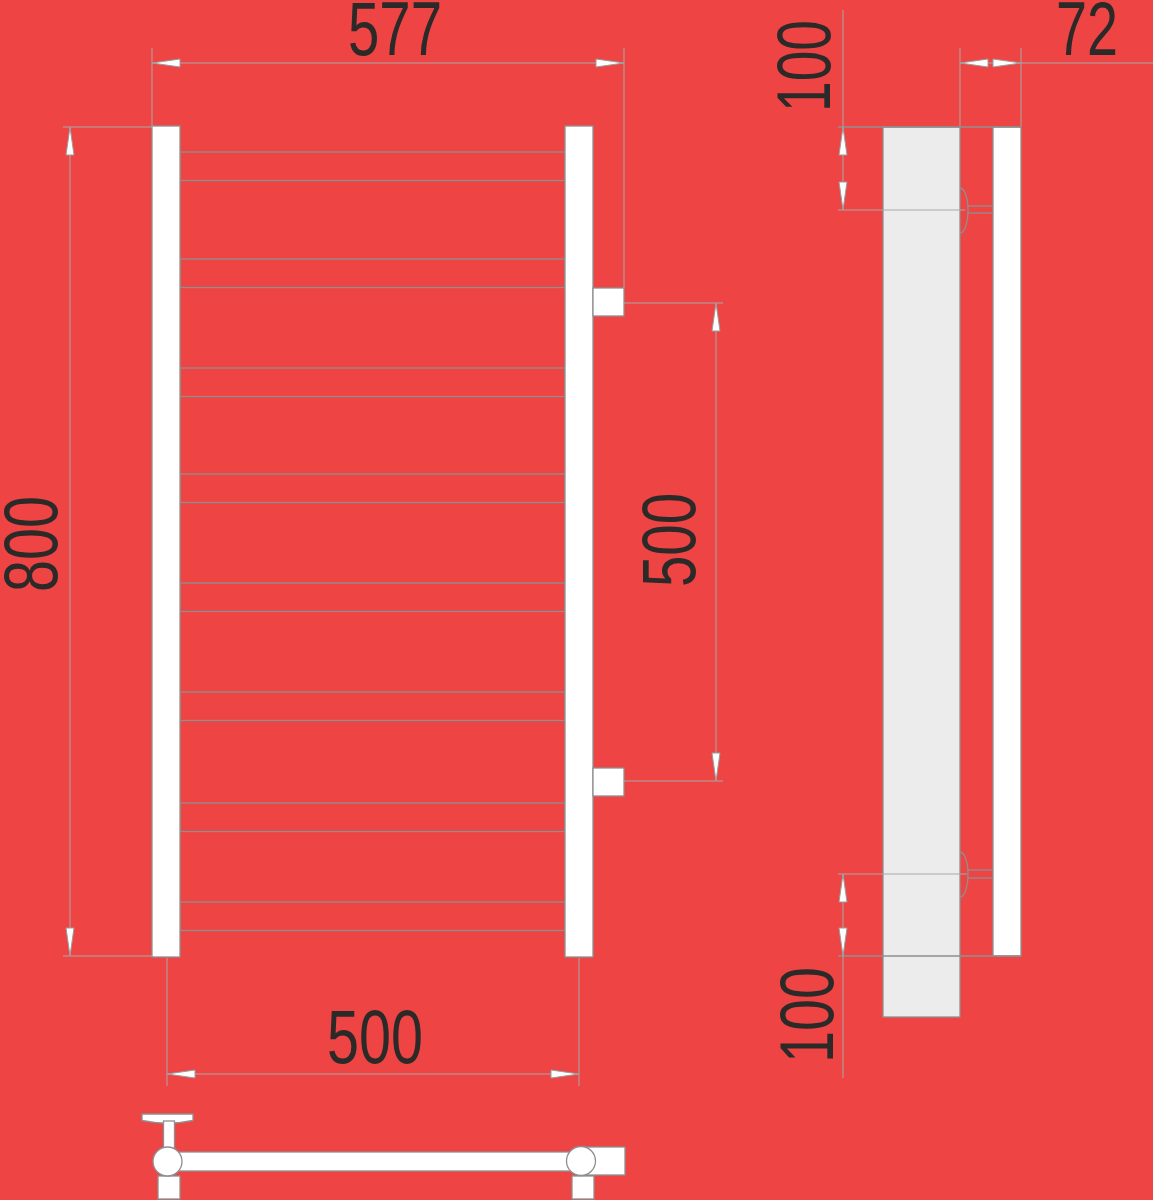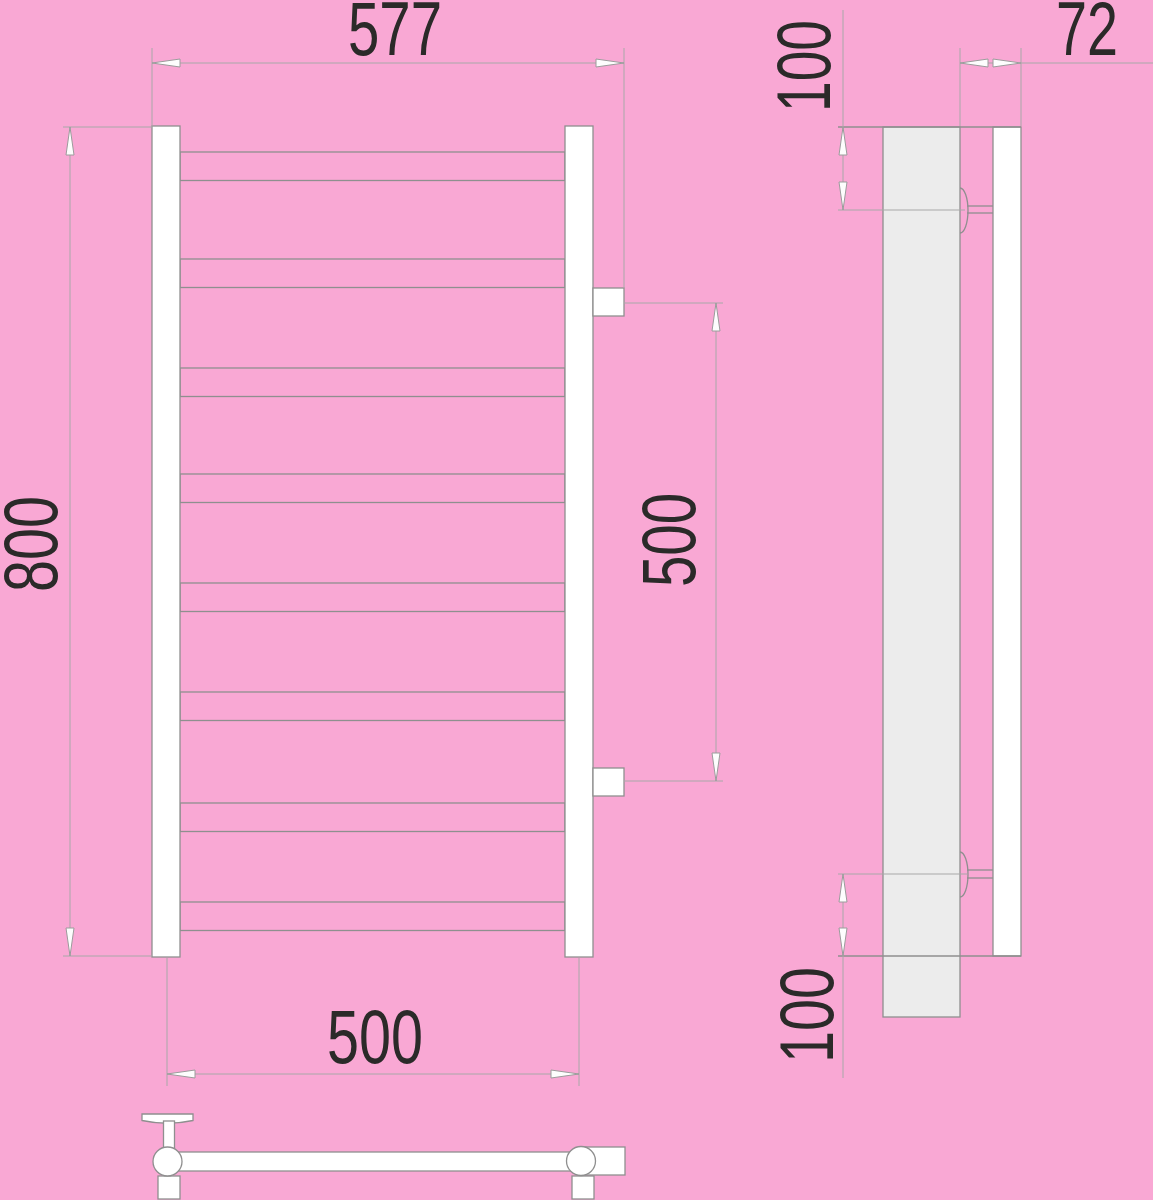--- a/index.html
+++ b/index.html
@@ -7,21 +7,21 @@
     padding: 0;
     background: #ffffff;
     width: 1153px;
     height: 1200px;
     overflow: hidden;
   }
   .drawing-wrap {
     position: relative;
     width: 1153px;
     height: 1200px;
-    background: #f9a8d4;
+    background: #ef4444;
   }
   svg { display: block; }
   
   .st  { stroke: #8f8f8f; stroke-width: 1.3; fill: #ffffff; }
   .stn { stroke: #8f8f8f; stroke-width: 1.3; fill: none; }
   .wall { stroke: #8f8f8f; stroke-width: 1.3; fill: #ececec; }
   
   .dl { stroke: #a8a8a8; stroke-width: 1; fill: none; }
   
   .ah { stroke: #9c9c9c; stroke-width: 1; fill: #fdfdfd; }

